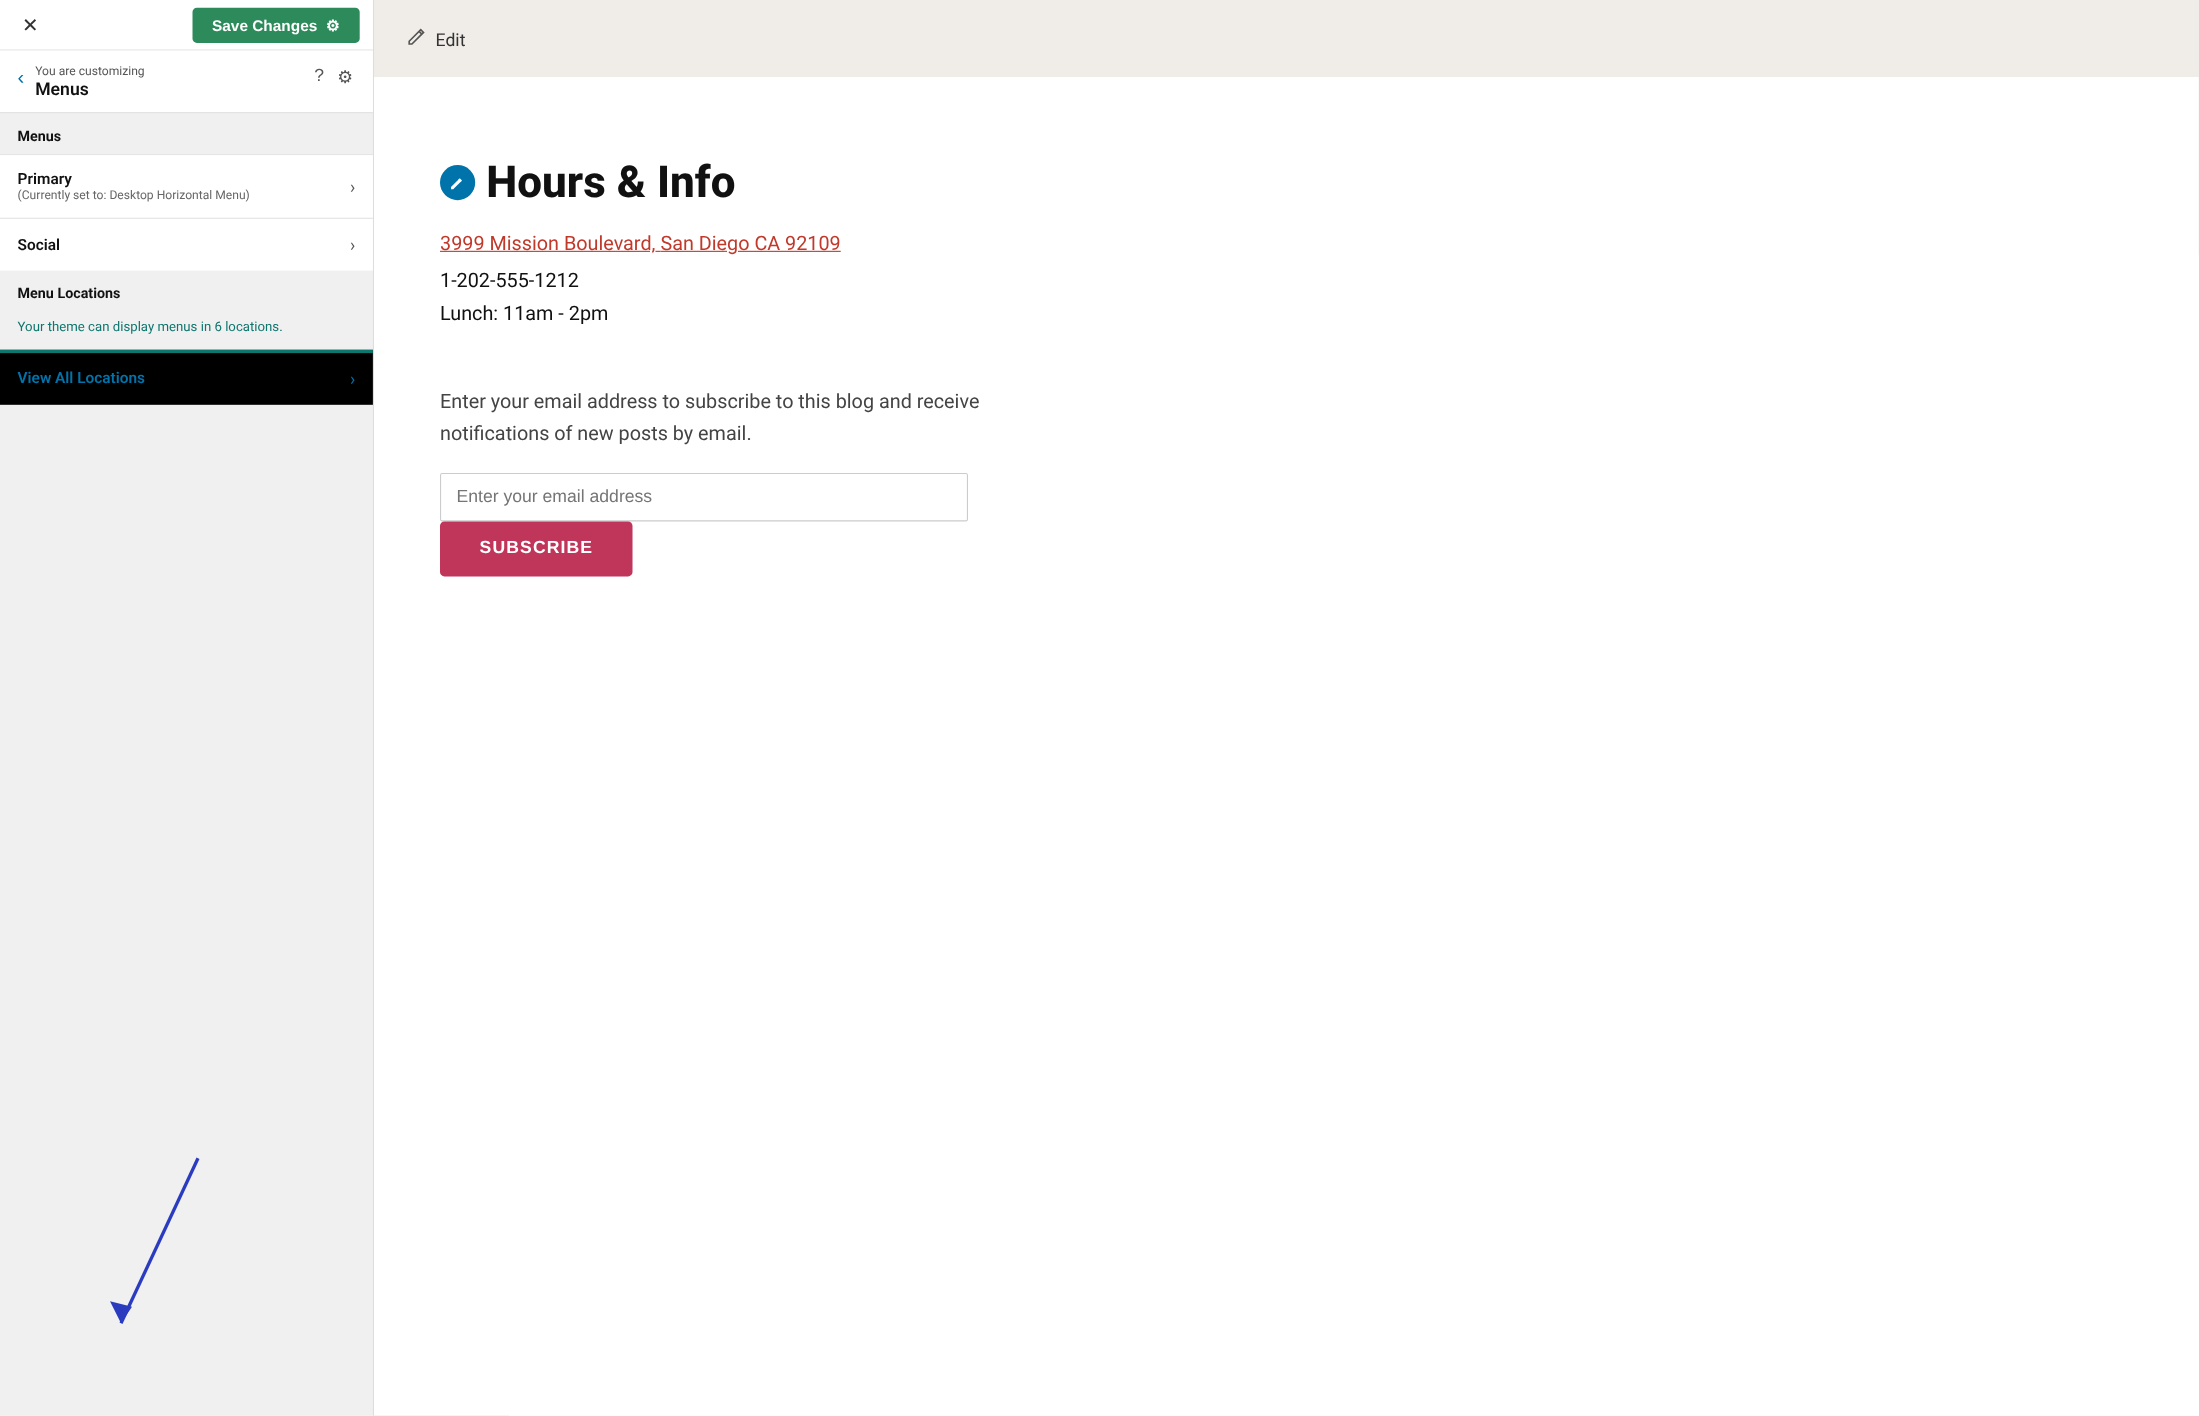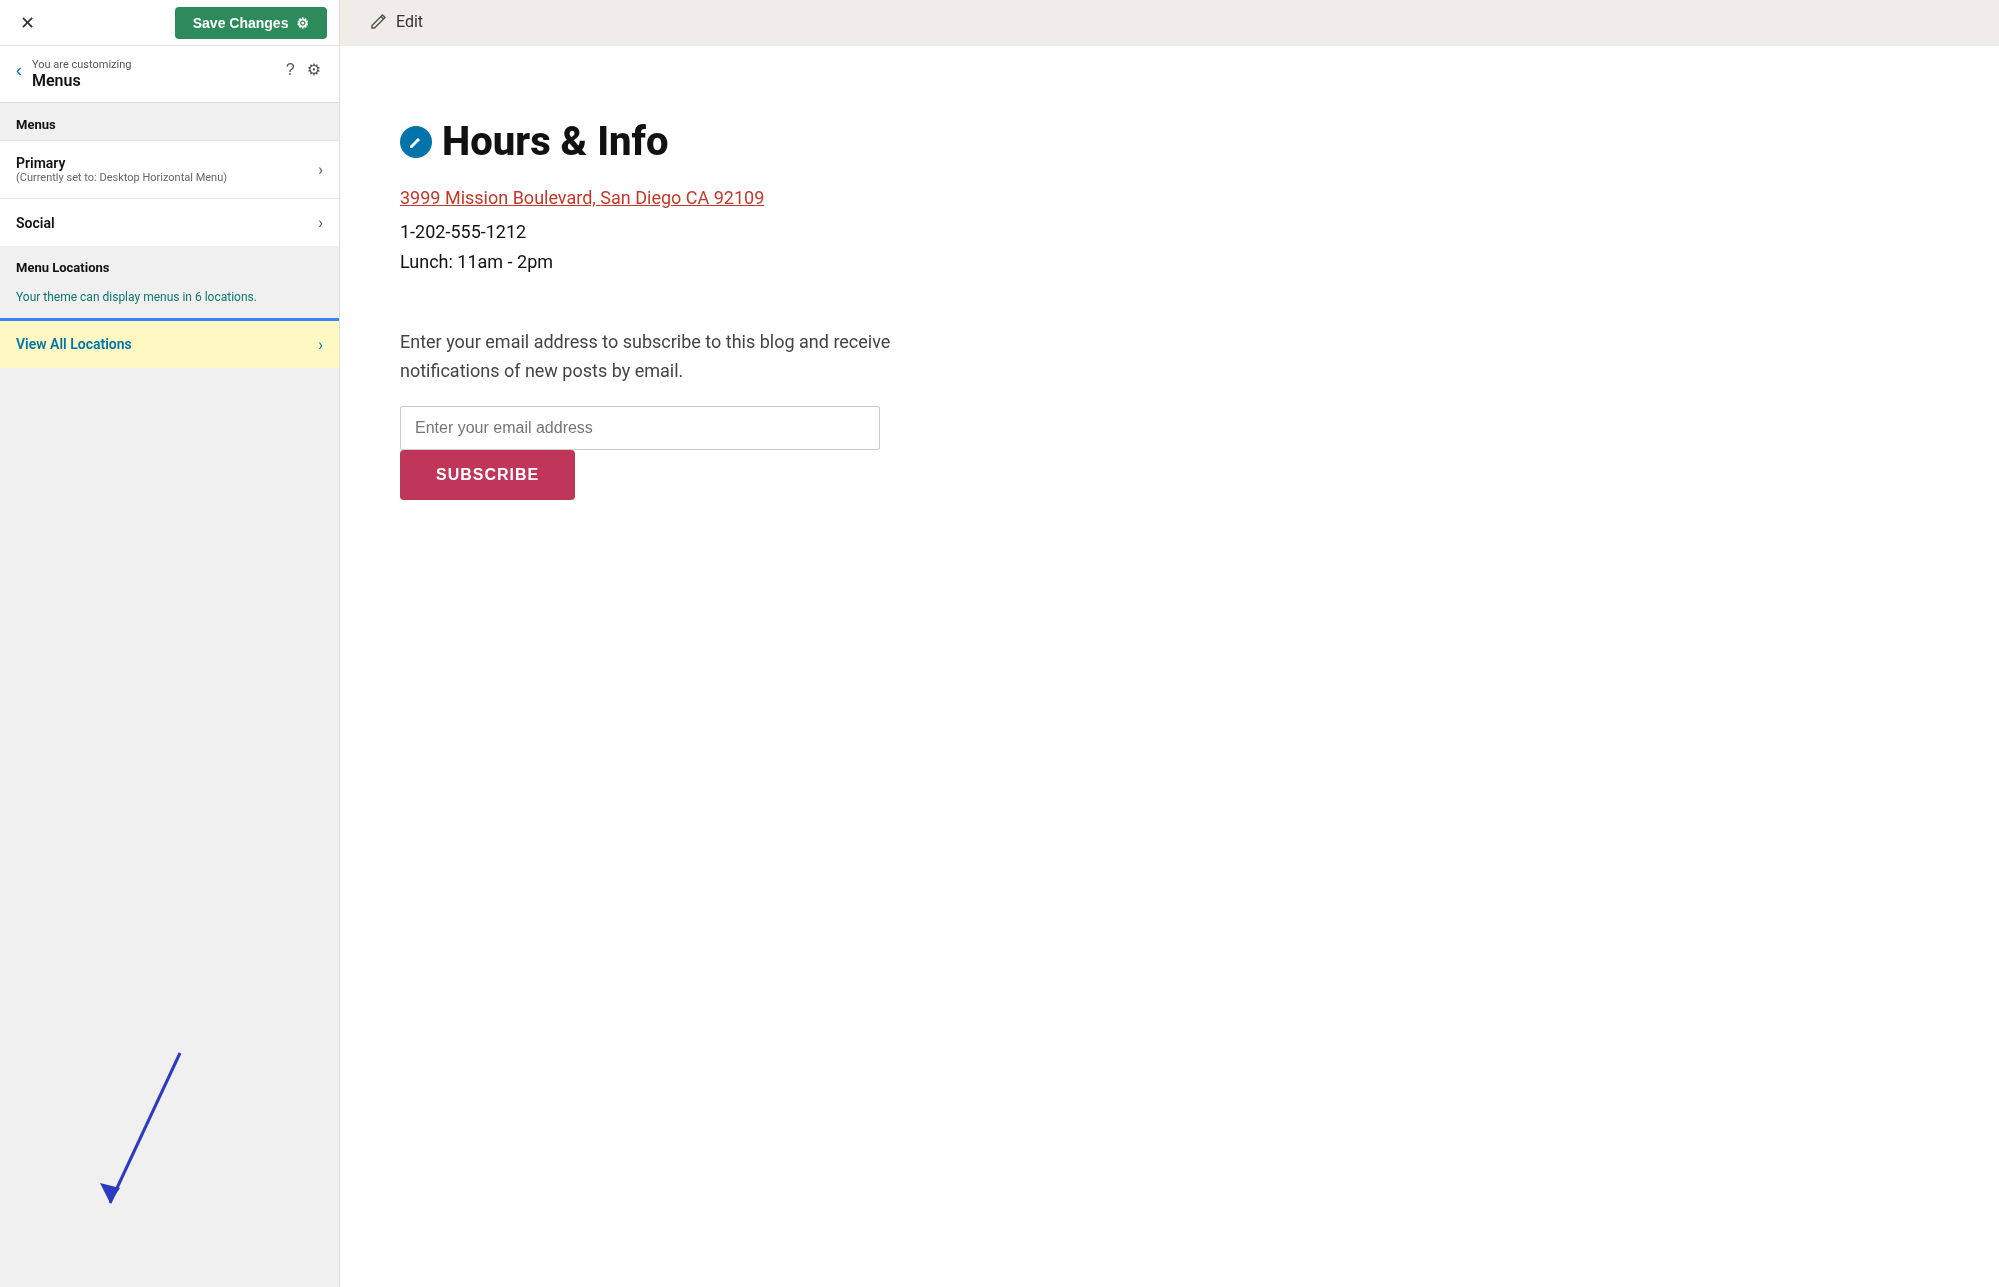--- a/index.html
+++ b/index.html
@@ -190,22 +190,22 @@
       color: #0f766e;
       line-height: 1.4;
     }
 
     .view-all-locations-item {
       display: flex;
       align-items: center;
       justify-content: space-between;
       padding: 14px 16px;
       cursor: pointer;
-      border-top: 3px solid #3b82f6;
-      background: #fef9c3;
+      border-top: 3px solid #0f766e;
+      background: #000000;
       margin-top: 6px;
     }
 
     .view-all-locations-link {
       font-size: 14px;
       font-weight: 600;
       color: #0073aa;
       text-decoration: none;
     }
 
@@ -226,23 +226,23 @@
     .main-content {
       flex: 1;
       display: flex;
       flex-direction: column;
       background: #f0ede8;
       overflow-y: auto;
     }
 
     .top-bar {
       background: #f0ede8;
-      padding: 12px 30px;
-      display: flex;
-      align-items: flex-start;
+      padding: 24px 30px;
+      display: flex;
+      align-items: flex-end;
       gap: 8px;
       border-bottom: none;
     }
 
     .edit-icon {
       font-size: 16px;
       color: #555;
     }
 
     .edit-label {

